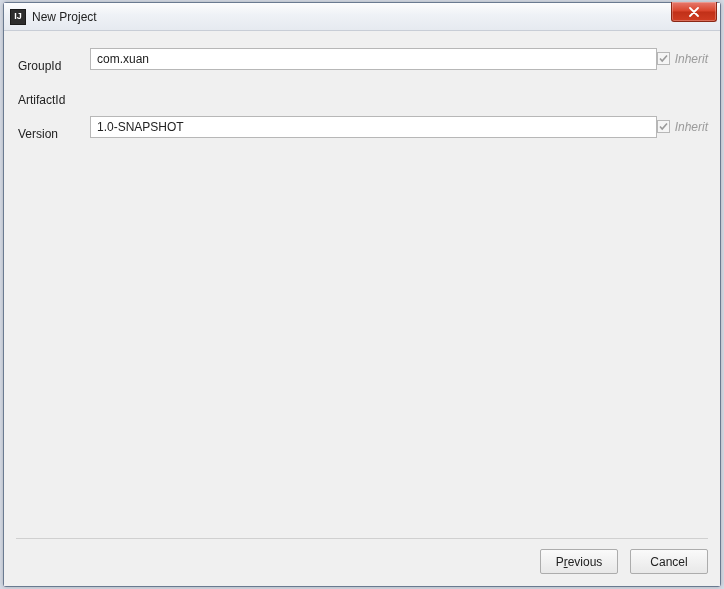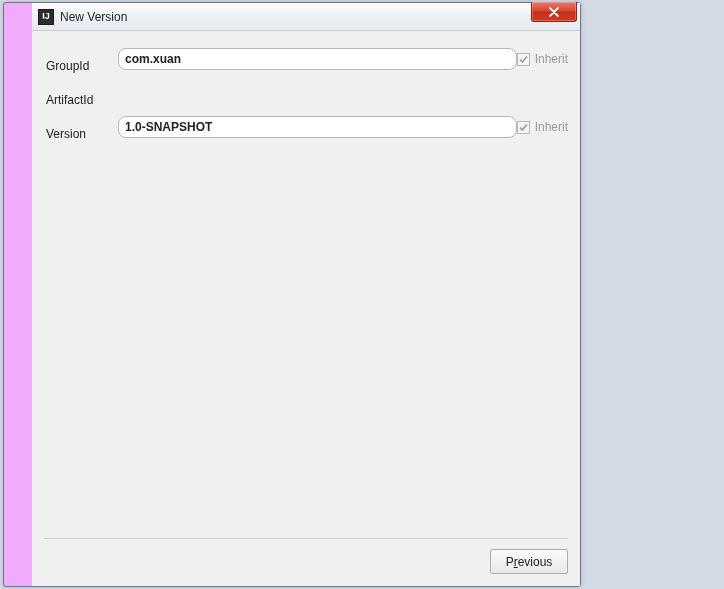--- a/index.html
+++ b/index.html
@@ -11,29 +11,28 @@
     font-family: "Segoe UI", Tahoma, sans-serif;
     font-size: 12px;
     color: #222;
     position: relative;
     overflow: hidden;
   }
   .window {
     position: absolute;
     left: 3px;
     top: 2px;
-    width: 578px;
+    width: 718px;
     height: 585px;
     background: #f0abfc;
     border: 1px solid #6a7a90;
     border-radius: 3px;
     box-shadow: 0 0 4px rgba(0,0,0,0.2);
     display: flex;
     flex-direction: column;
-    padding-left: 28px;
   }
   .titlebar {
     height: 28px;
     background: linear-gradient(#fdfdfd 0%, #eef1f6 45%, #e6eaf0 100%);
     border-bottom: 1px solid #c8cdd6;
     display: flex;
     align-items: center;
     padding-left: 6px;
     position: relative;
   }
@@ -94,27 +93,26 @@
   .text-input {
     flex: 1;
     height: 22px;
     border: 1px solid #b7b7b7;
     background: #fff;
     padding: 0 6px;
     font-family: inherit;
     font-size: 12px;
     color: #222;
     outline: none;
-    border-radius: 8px;
-    font-weight: bold;
+    border-radius: 0;
   }
   .inherit-wrap {
     display: flex;
-    align-items: center;
     color: #9a9a9a;
+    font-style: italic;
   }
   .inherit-cb {
     width: 13px; height: 13px;
     border: 1px solid #b7b7b7;
     background: #f5f5f5;
     margin-right: 5px;
     display: inline-flex;
     align-items: center;
     justify-content: center;
   }
@@ -146,21 +144,21 @@
   }
   .u { text-decoration: underline; }
 </style>
 </head>
 <body>
 
 <div class="window">
 
   <div class="titlebar">
     <span class="app-icon">IJ</span>
-    <span class="titlebar-title">New Version</span>
+    <span class="titlebar-title">New Project</span>
     <div class="close-btn">
       <span>
         <svg width="12" height="10" viewBox="0 0 12 10">
           <path d="M2 1 L10 9 M10 1 L2 9" stroke="#fff" stroke-width="1.8" stroke-linecap="round"></path>
         </svg>
       </span>
     </div>
   </div>
 
   <div class="content">
@@ -200,16 +198,17 @@
           <span>Inherit</span>
         </div>
       </div>
 
     </div>
 
     <div style="flex:1"></div>
 
     <div class="button-bar">
       <button class="btn"><span>P</span><span class="u">r</span><span>evious</span></button>
+      <button class="btn">Cancel</button>
     </div>
   </div>
 
 </div>
 
 </body></html>

